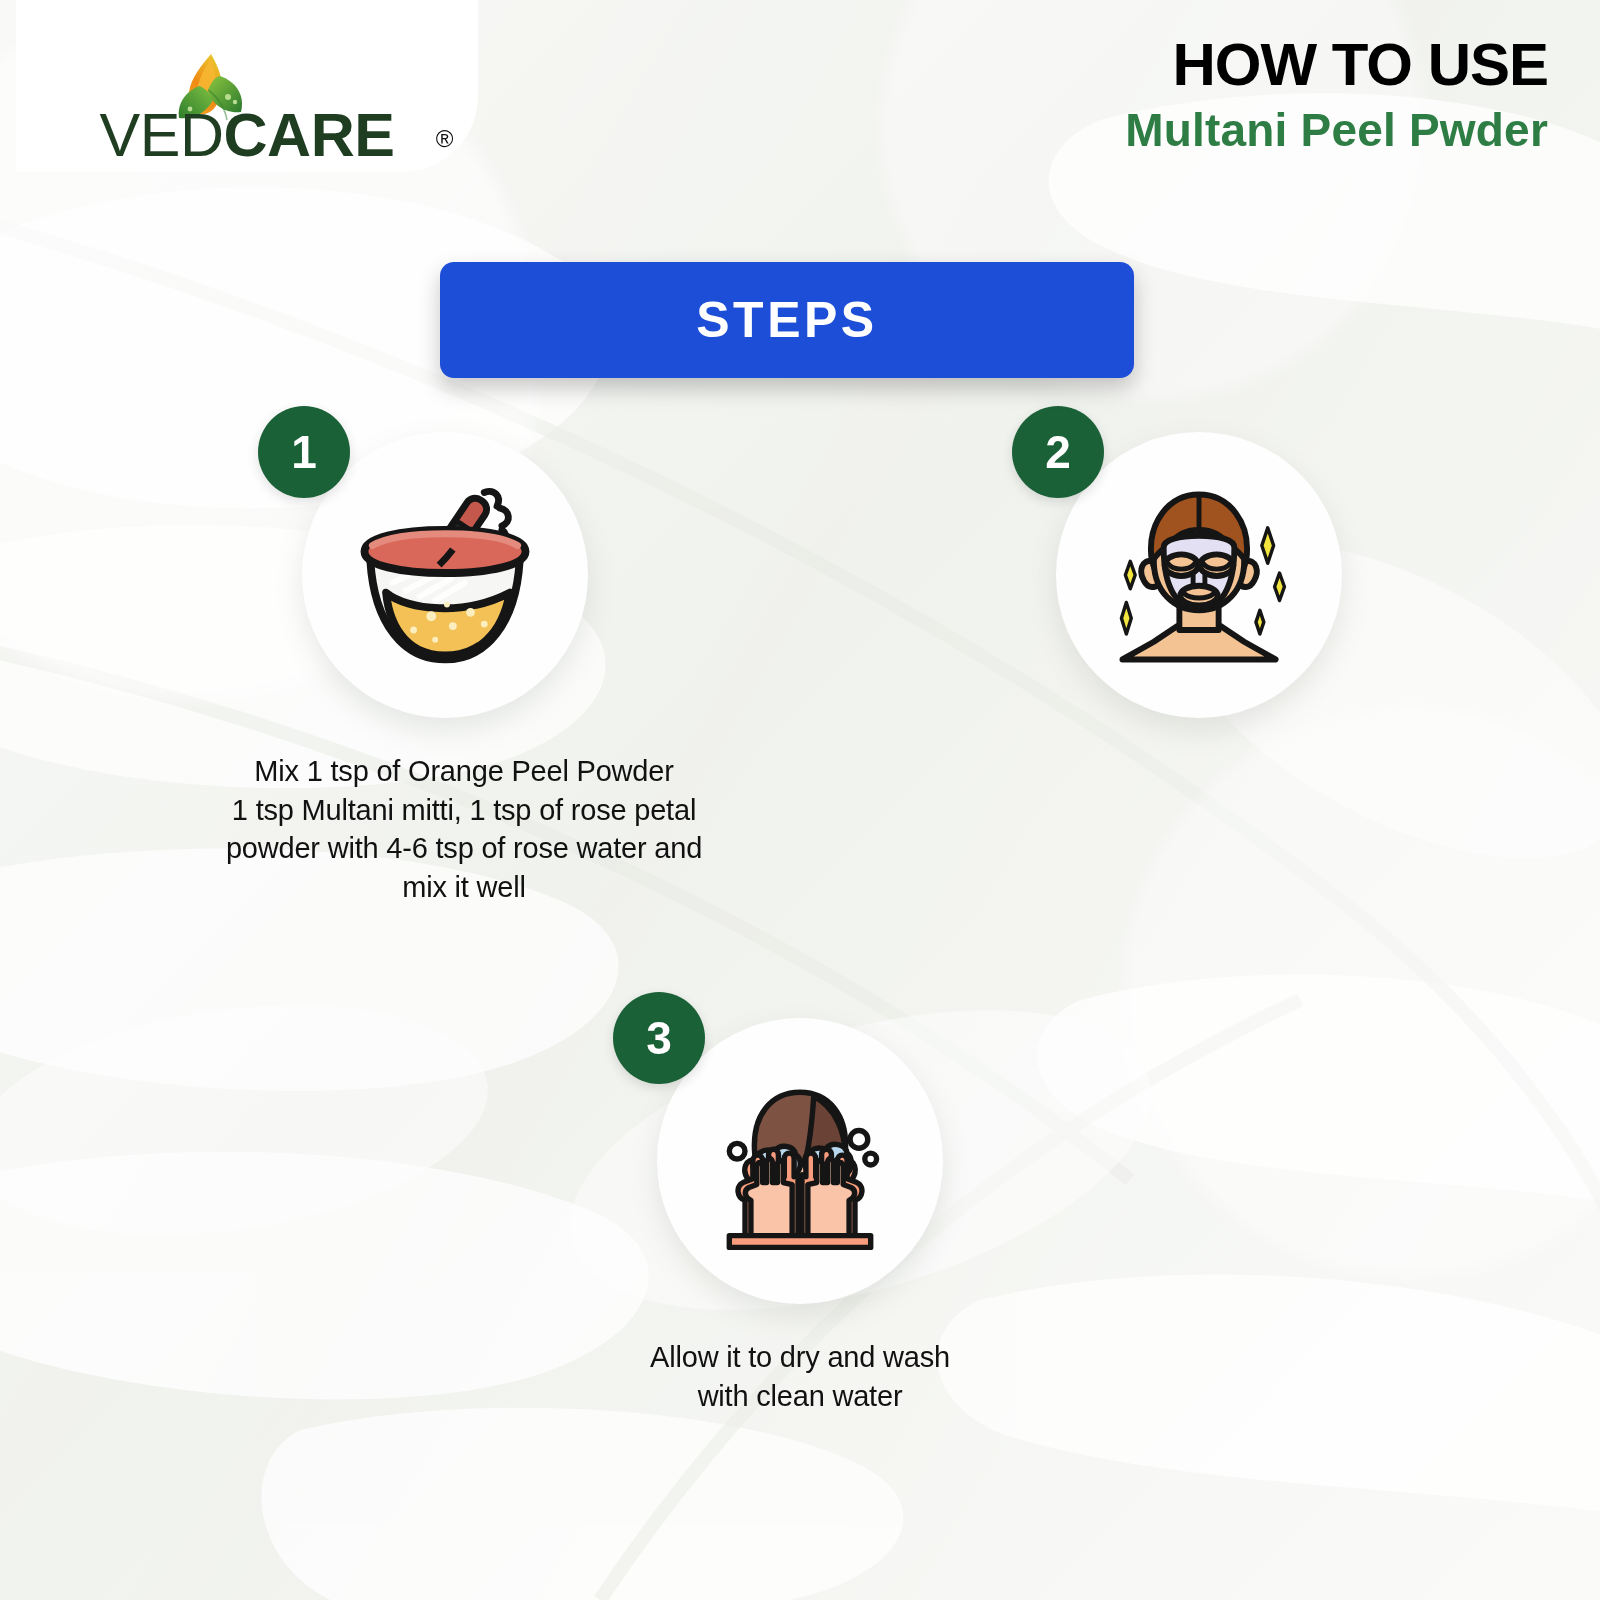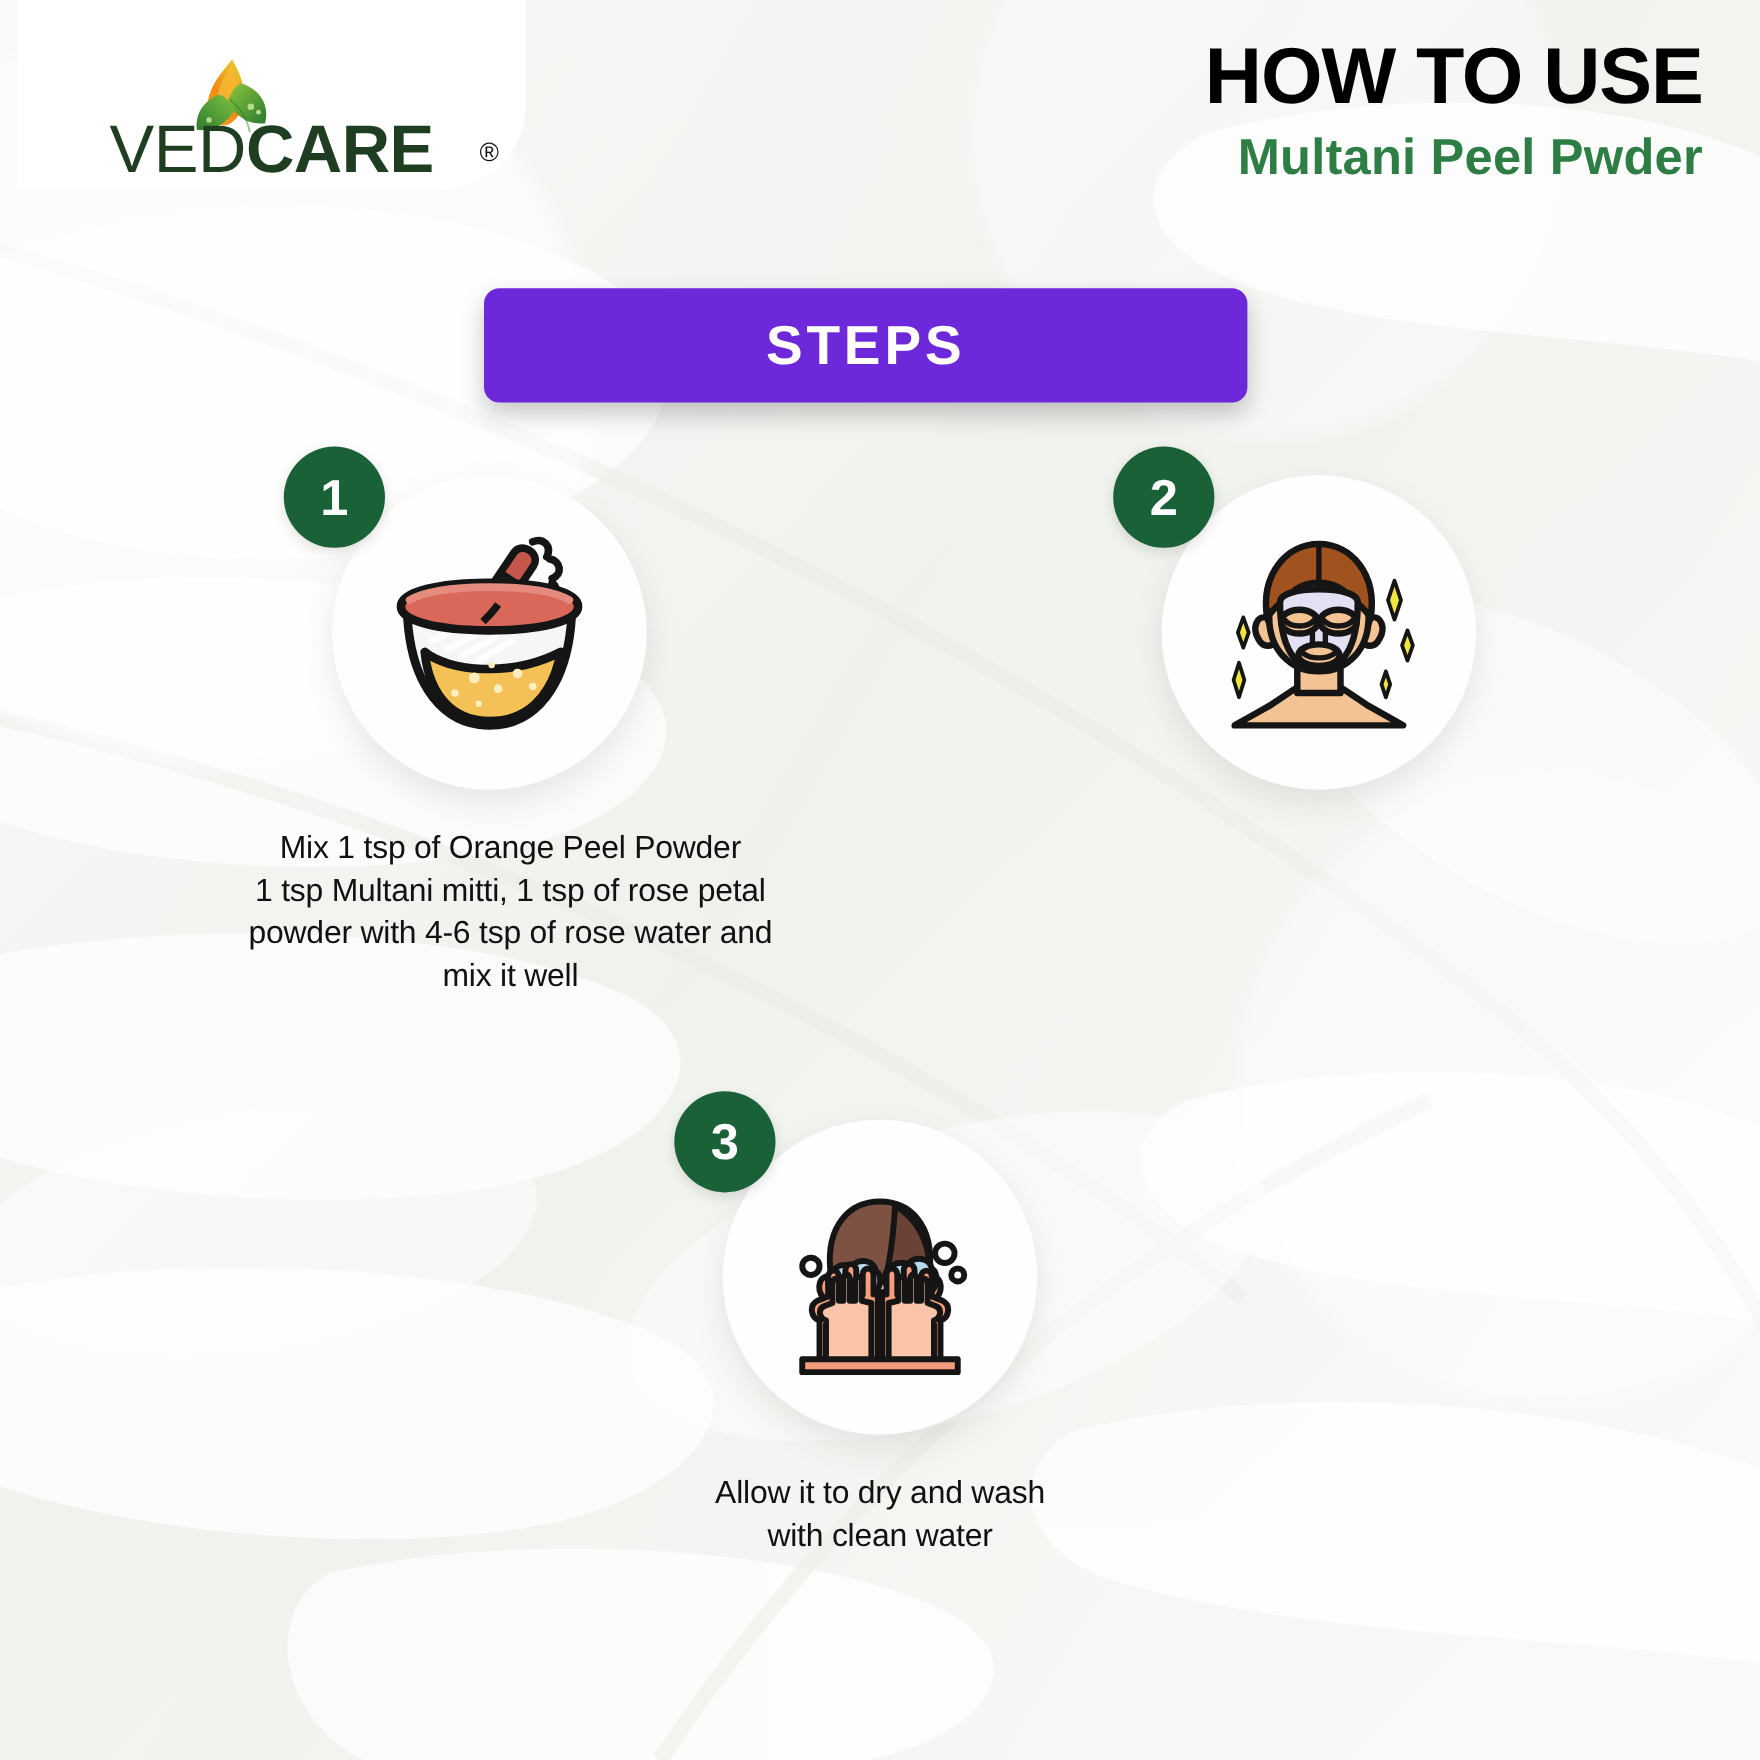--- a/index.html
+++ b/index.html
@@ -43,32 +43,32 @@
   #logo-word .ved{ font-weight:400; }
   #logo-word .care{ font-weight:800; }
   #logo-reg{
     position:absolute; right:-26px; top:22px;
     font-size:24px; color:#111; font-weight:400;
   }
 
   
   #header{ position:absolute; right:52px; top:34px; text-align:right; z-index:4;}
   #title{
-    font-size:72px; font-weight:800; color:#000;
+    font-size:60px; font-weight:800; color:#000;
     letter-spacing:-1px; line-height:1.02; white-space:nowrap;
   }
   #subtitle{
     margin-top:8px; font-size:46px; font-weight:600;
     color:#2e7d45; letter-spacing:.2px; white-space:nowrap;
   }
 
   
   #steps-banner{
-    position:absolute; left:440px; top:262px; width:694px; height:104px;
-    background:#6d28d9; border-radius:14px;
+    position:absolute; left:440px; top:262px; width:694px; height:116px;
+    background:#1d4ed8; border-radius:14px;
     display:flex; align-items:center; justify-content:center;
     box-shadow:0 10px 22px rgba(0,0,0,.22);
     z-index:4;
   }
   #steps-banner span{
     color:#fff; font-size:50px; font-weight:700; letter-spacing:3.5px;
   }
 
   
   .step{ position:absolute; z-index:3; }

